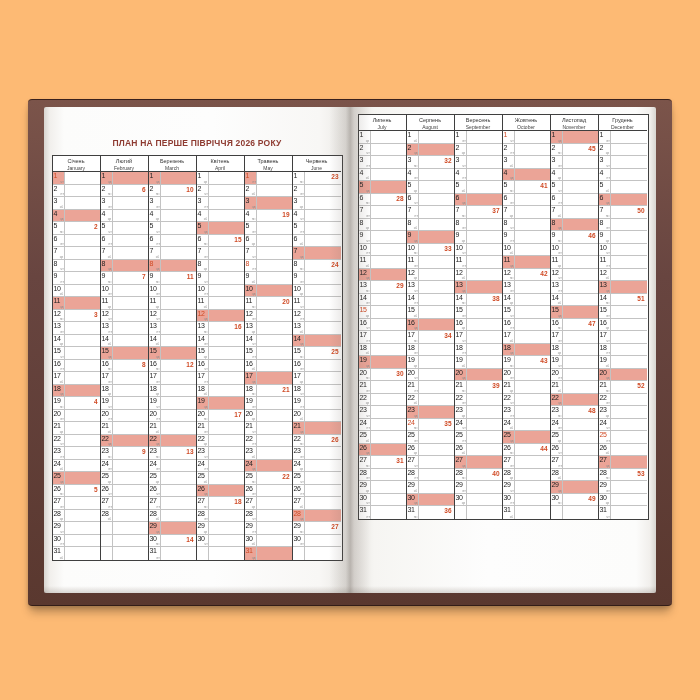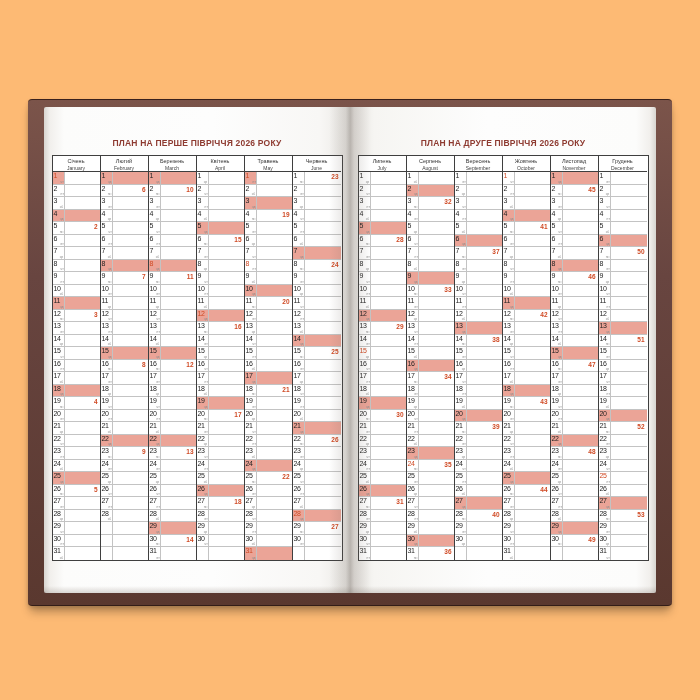--- a/index.html
+++ b/index.html
@@ -1448,21 +1448,20 @@
               </div>
               <div class="mrow">
                 <div class="num"></div>
                 <div class="notes"></div>
               </div>
             </div>
           </div>
       </div>
 
       <div class="page right">
-        <div class="page-title">ПЛАН НА ДРУГЕ ПІВРІЧЧЯ 2026 РОКУ</div>
         <div class="cal-table">
             <div class="month-col">
               <div class="month-header">
                 <span class="mh-uk">Липень</span>
                 <span class="mh-en">July</span>
               </div>
               <div class="mrow">
                 <div class="num">
                   <span class="dn">1</span>
                   <span class="dw">ср</span>

